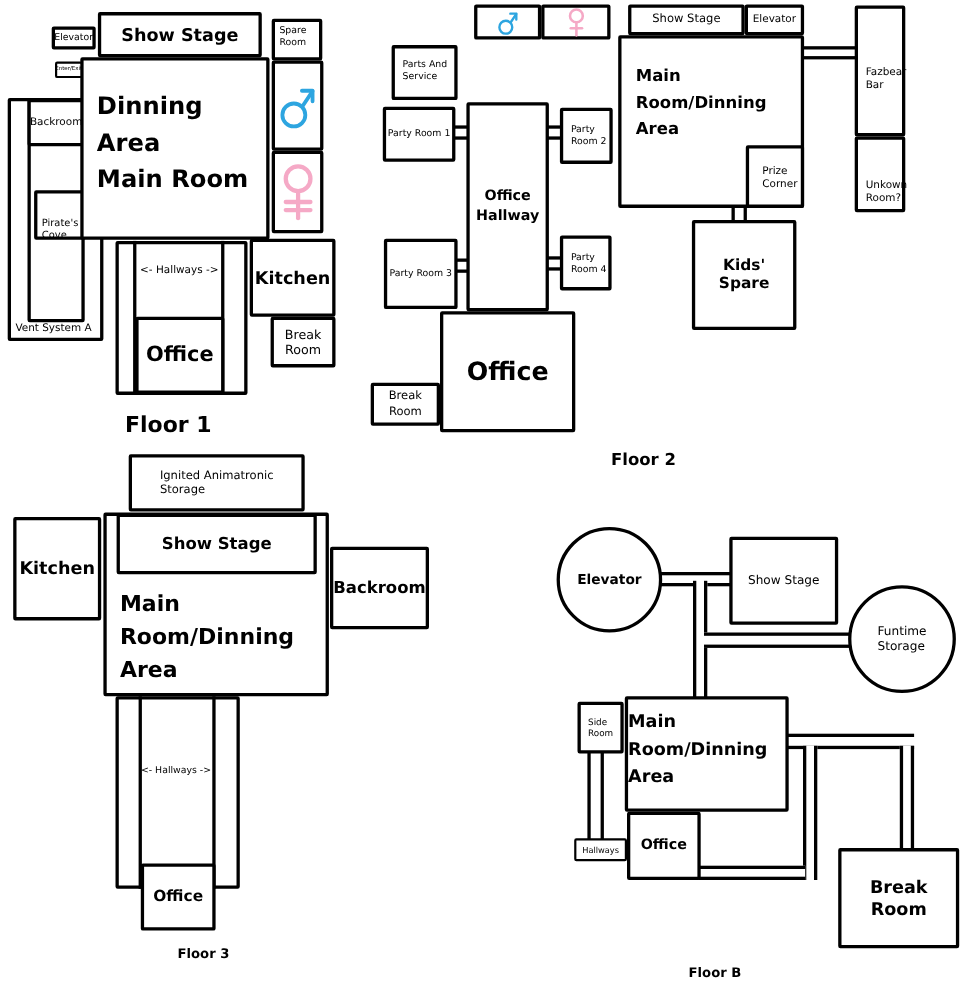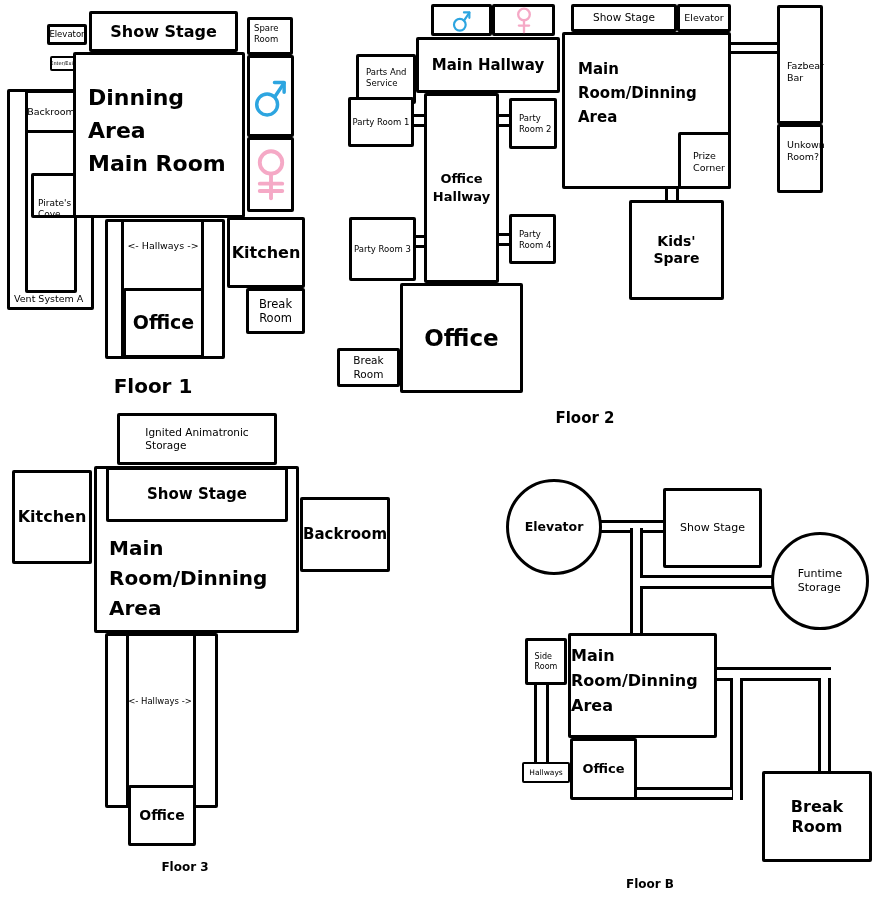--- a/index.html
+++ b/index.html
@@ -115,43 +115,40 @@
       <svg width="22" height="27" viewBox="0 0 40 58">
         <g fill="none" stroke-width="5" stroke-linecap="round" stroke="#f5a9c6">
           <circle cx="20" cy="16" r="12.5"></circle>
           <path d="M20 28.5 L20 54"></path>
           <path d="M9 40 L31 40"></path>
         </g>
       </svg>
     </div>
   </div>
 
-  <div class="room" style="left:356px;top:41px;width:60px;height:50px;margin-top:13px;">
+  <div class="room" style="left:356px;top:41px;width:60px;height:50px;">
     <div class="lbl" style="padding:10px 0 0 7px;font-size:8.5px;">Parts And
 Service</div>
-  </div>
-  <div class="room center" style="left:416px;top:37px;width:144px;height:56px;">
-    <div class="lbl b" style="font-size:15px;">Main Hallway</div>
   </div>
   <div class="room center" style="left:571px;top:4px;width:106px;height:28px;">
     <div class="lbl" style="font-size:10.5px;">Show Stage</div>
   </div>
   <div class="room center" style="left:677px;top:4px;width:54px;height:28px;">
     <div class="lbl" style="font-size:9.5px;">Elevator</div>
   </div>
   <div class="room" style="left:562px;top:32px;width:169px;height:157px;">
     <div class="lbl b" style="padding:22px 0 0 13px;font-size:15px;line-height:1.6;">Main Room/Dinning
 Area</div>
   </div>
   <div class="room" style="left:777px;top:5px;width:46px;height:119px;">
     <div class="lbl" style="padding:52px 0 0 7px;font-size:9.5px;">Fazbear
 Bar</div>
   </div>
   <div class="room" style="left:777px;top:124px;width:46px;height:69px;">
-    <div class="lbl" style="padding:12px 0 0 7px;font-size:9.5px;">Unkown
+    <div class="lbl" style="padding:36px 0 0 7px;font-size:9.5px;">Unkown
 Room?</div>
   </div>
   <div class="room" style="left:678px;top:132px;width:53px;height:57px;">
     <div class="lbl" style="padding:15px 0 0 12px;font-size:9.5px;">Prize
 Corner</div>
   </div>
   <div class="room center" style="left:629px;top:200px;width:95px;height:100px;">
     <div class="lbl b" style="font-size:14px;">Kids' Spare</div>
   </div>
   <div class="room center" style="left:348px;top:97px;width:66px;height:50px;">

